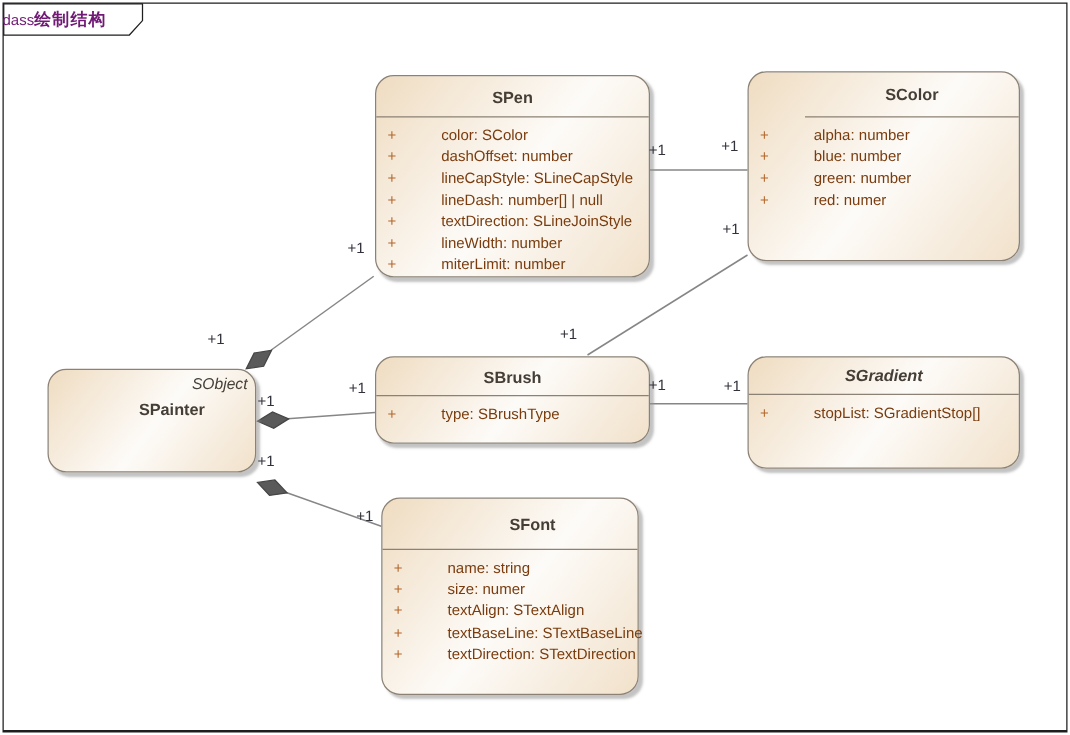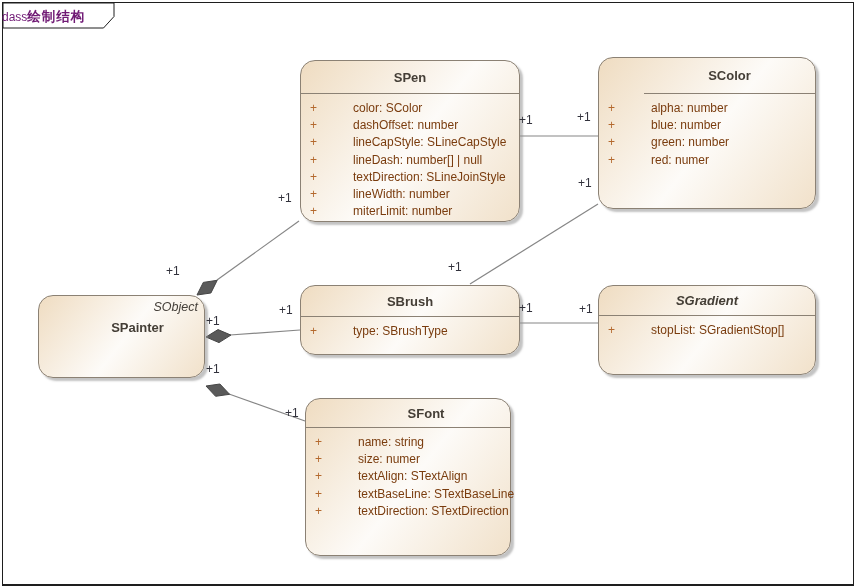--- a/index.html
+++ b/index.html
@@ -168,21 +168,21 @@
     </div>
     <div class="cls-attrs">
       <div class="attr-row">
         <span class="attr-plus">+</span>
         <span class="attr-text">stopList: SGradientStop[]</span>
       </div>
     </div>
   </div>
 
   <div class="uml-class" style="left:305px; top:398px; width:206px; height:158px;">
-    <div class="cls-header" style="height:29px;padding-left:36px;">
+    <div class="cls-header" style="height:41px;padding-left:36px;">
       <span class="cls-name">SFont</span>
     </div>
     <div class="cls-attrs">
       <div class="attr-row">
         <span class="attr-plus">+</span>
         <span class="attr-text">name: string</span>
       </div>
       <div class="attr-row">
         <span class="attr-plus">+</span>
         <span class="attr-text">size: numer</span>

